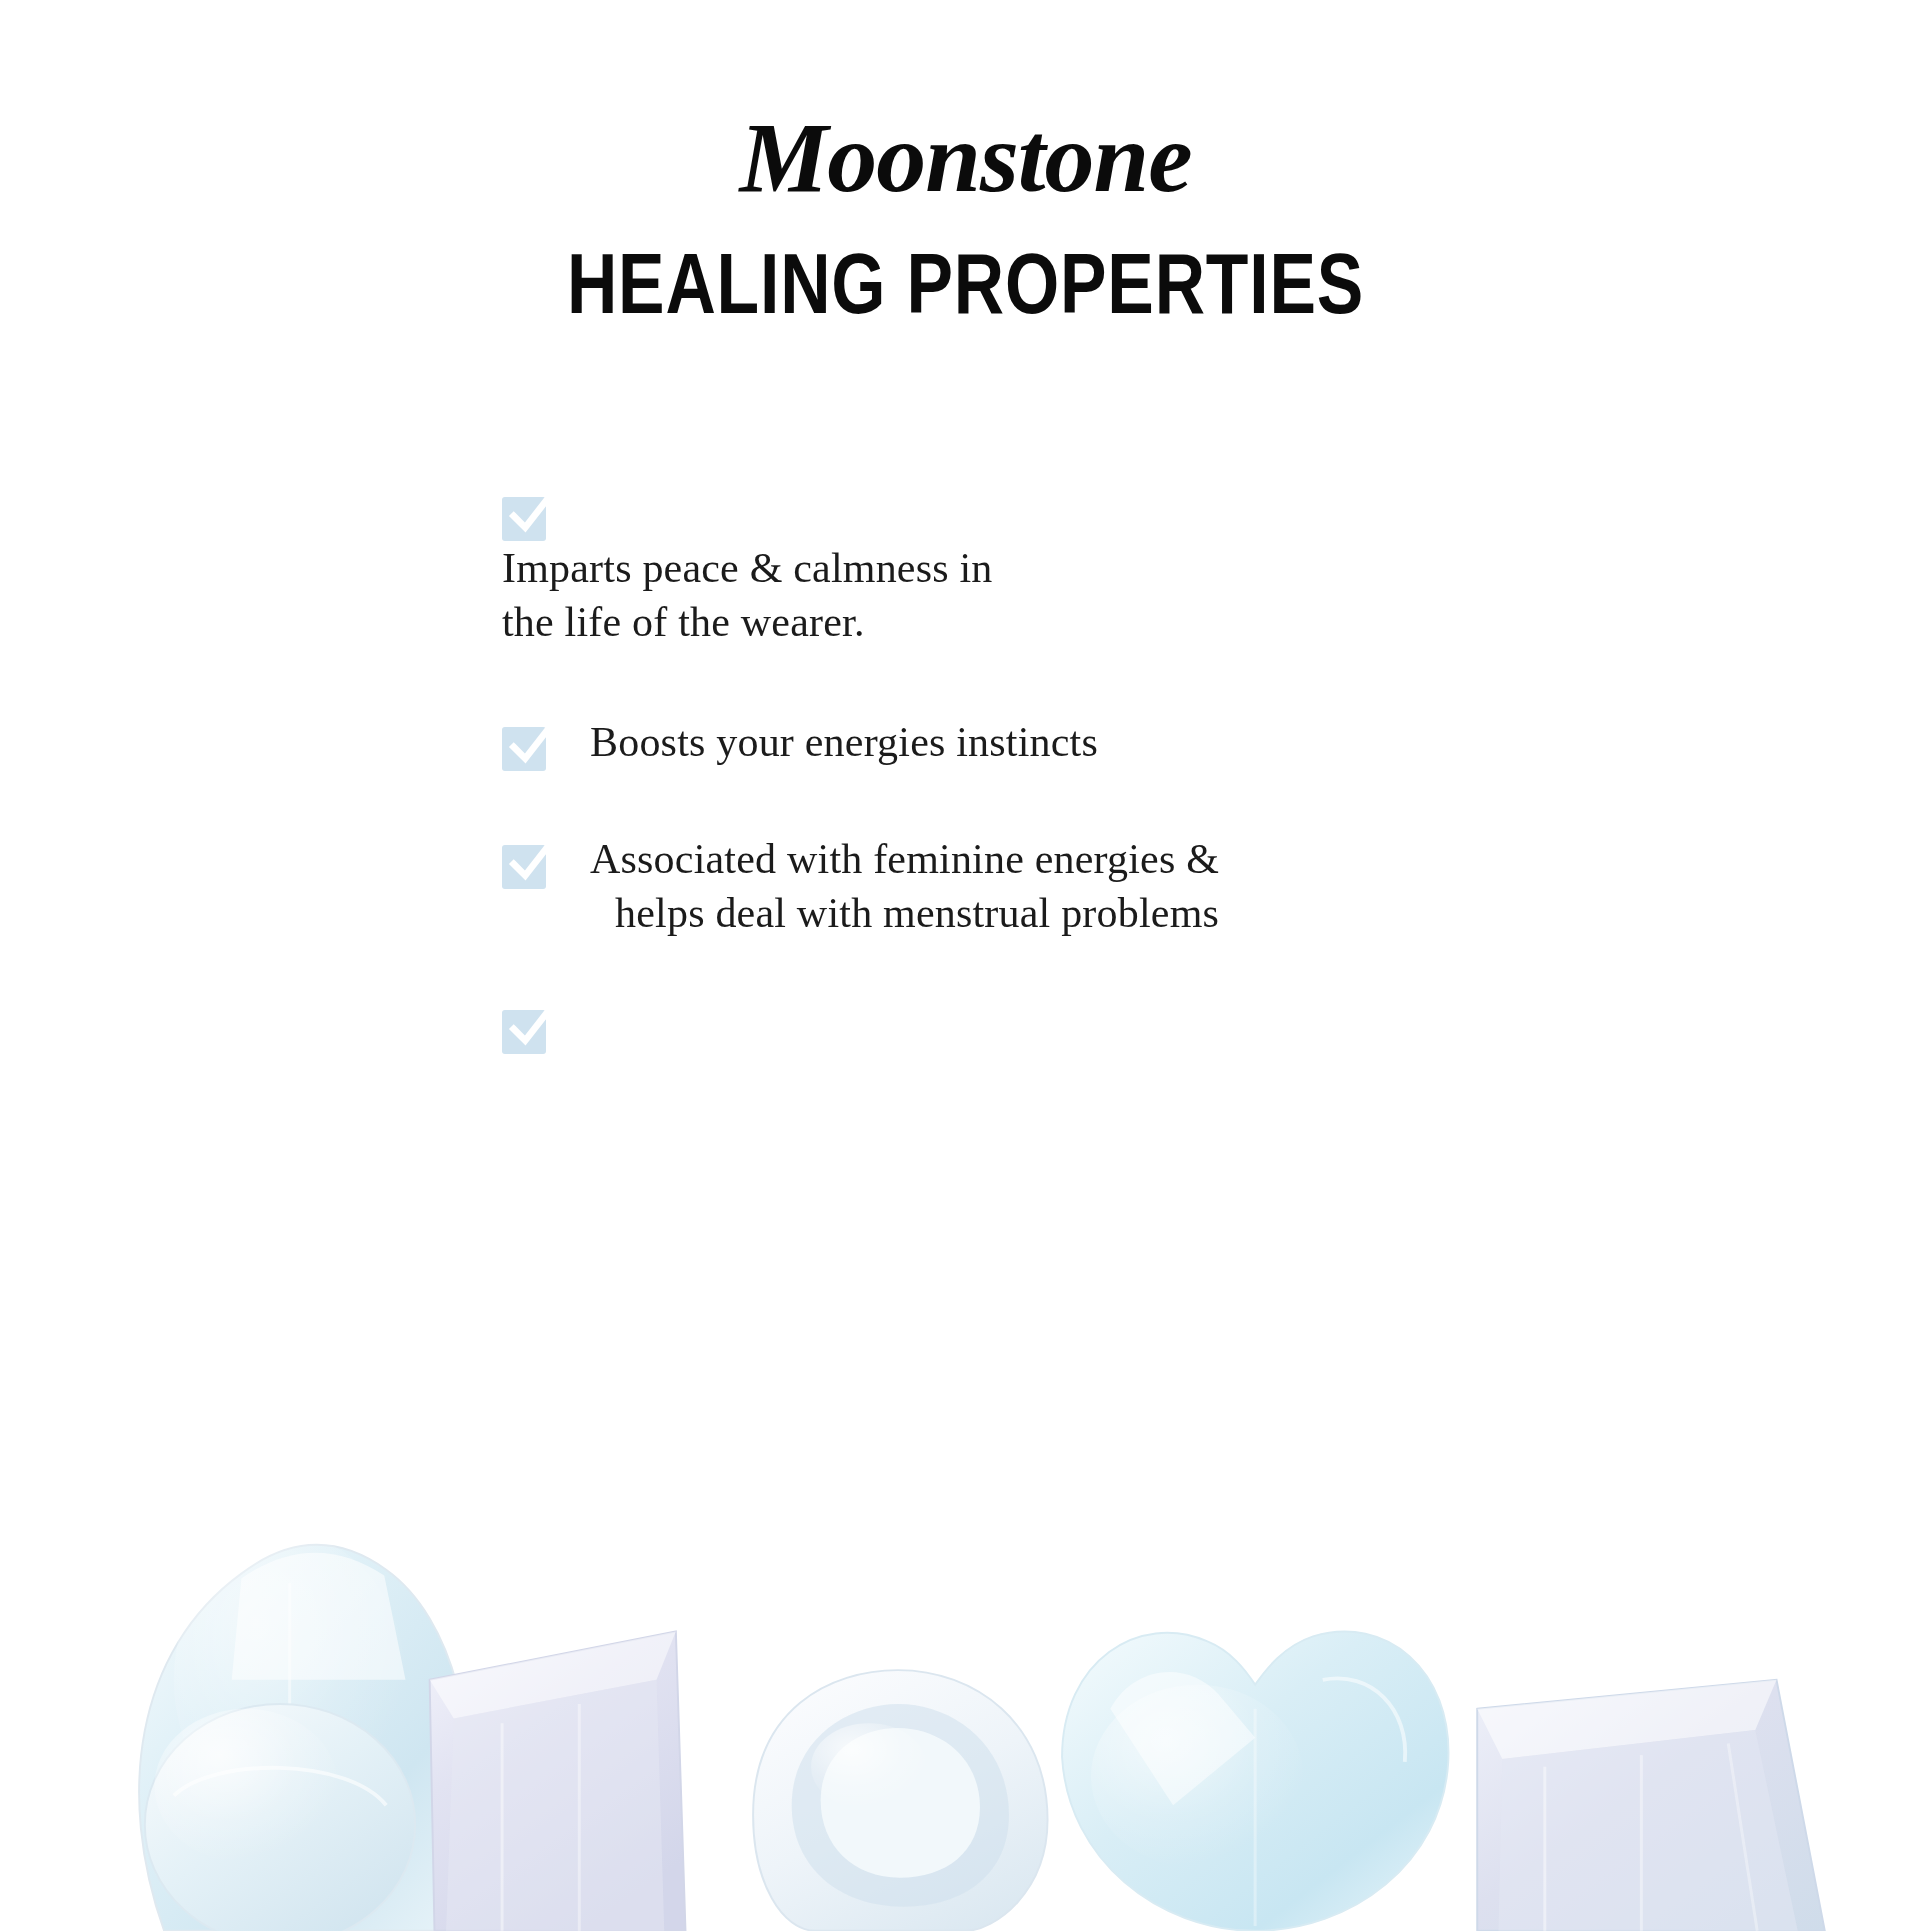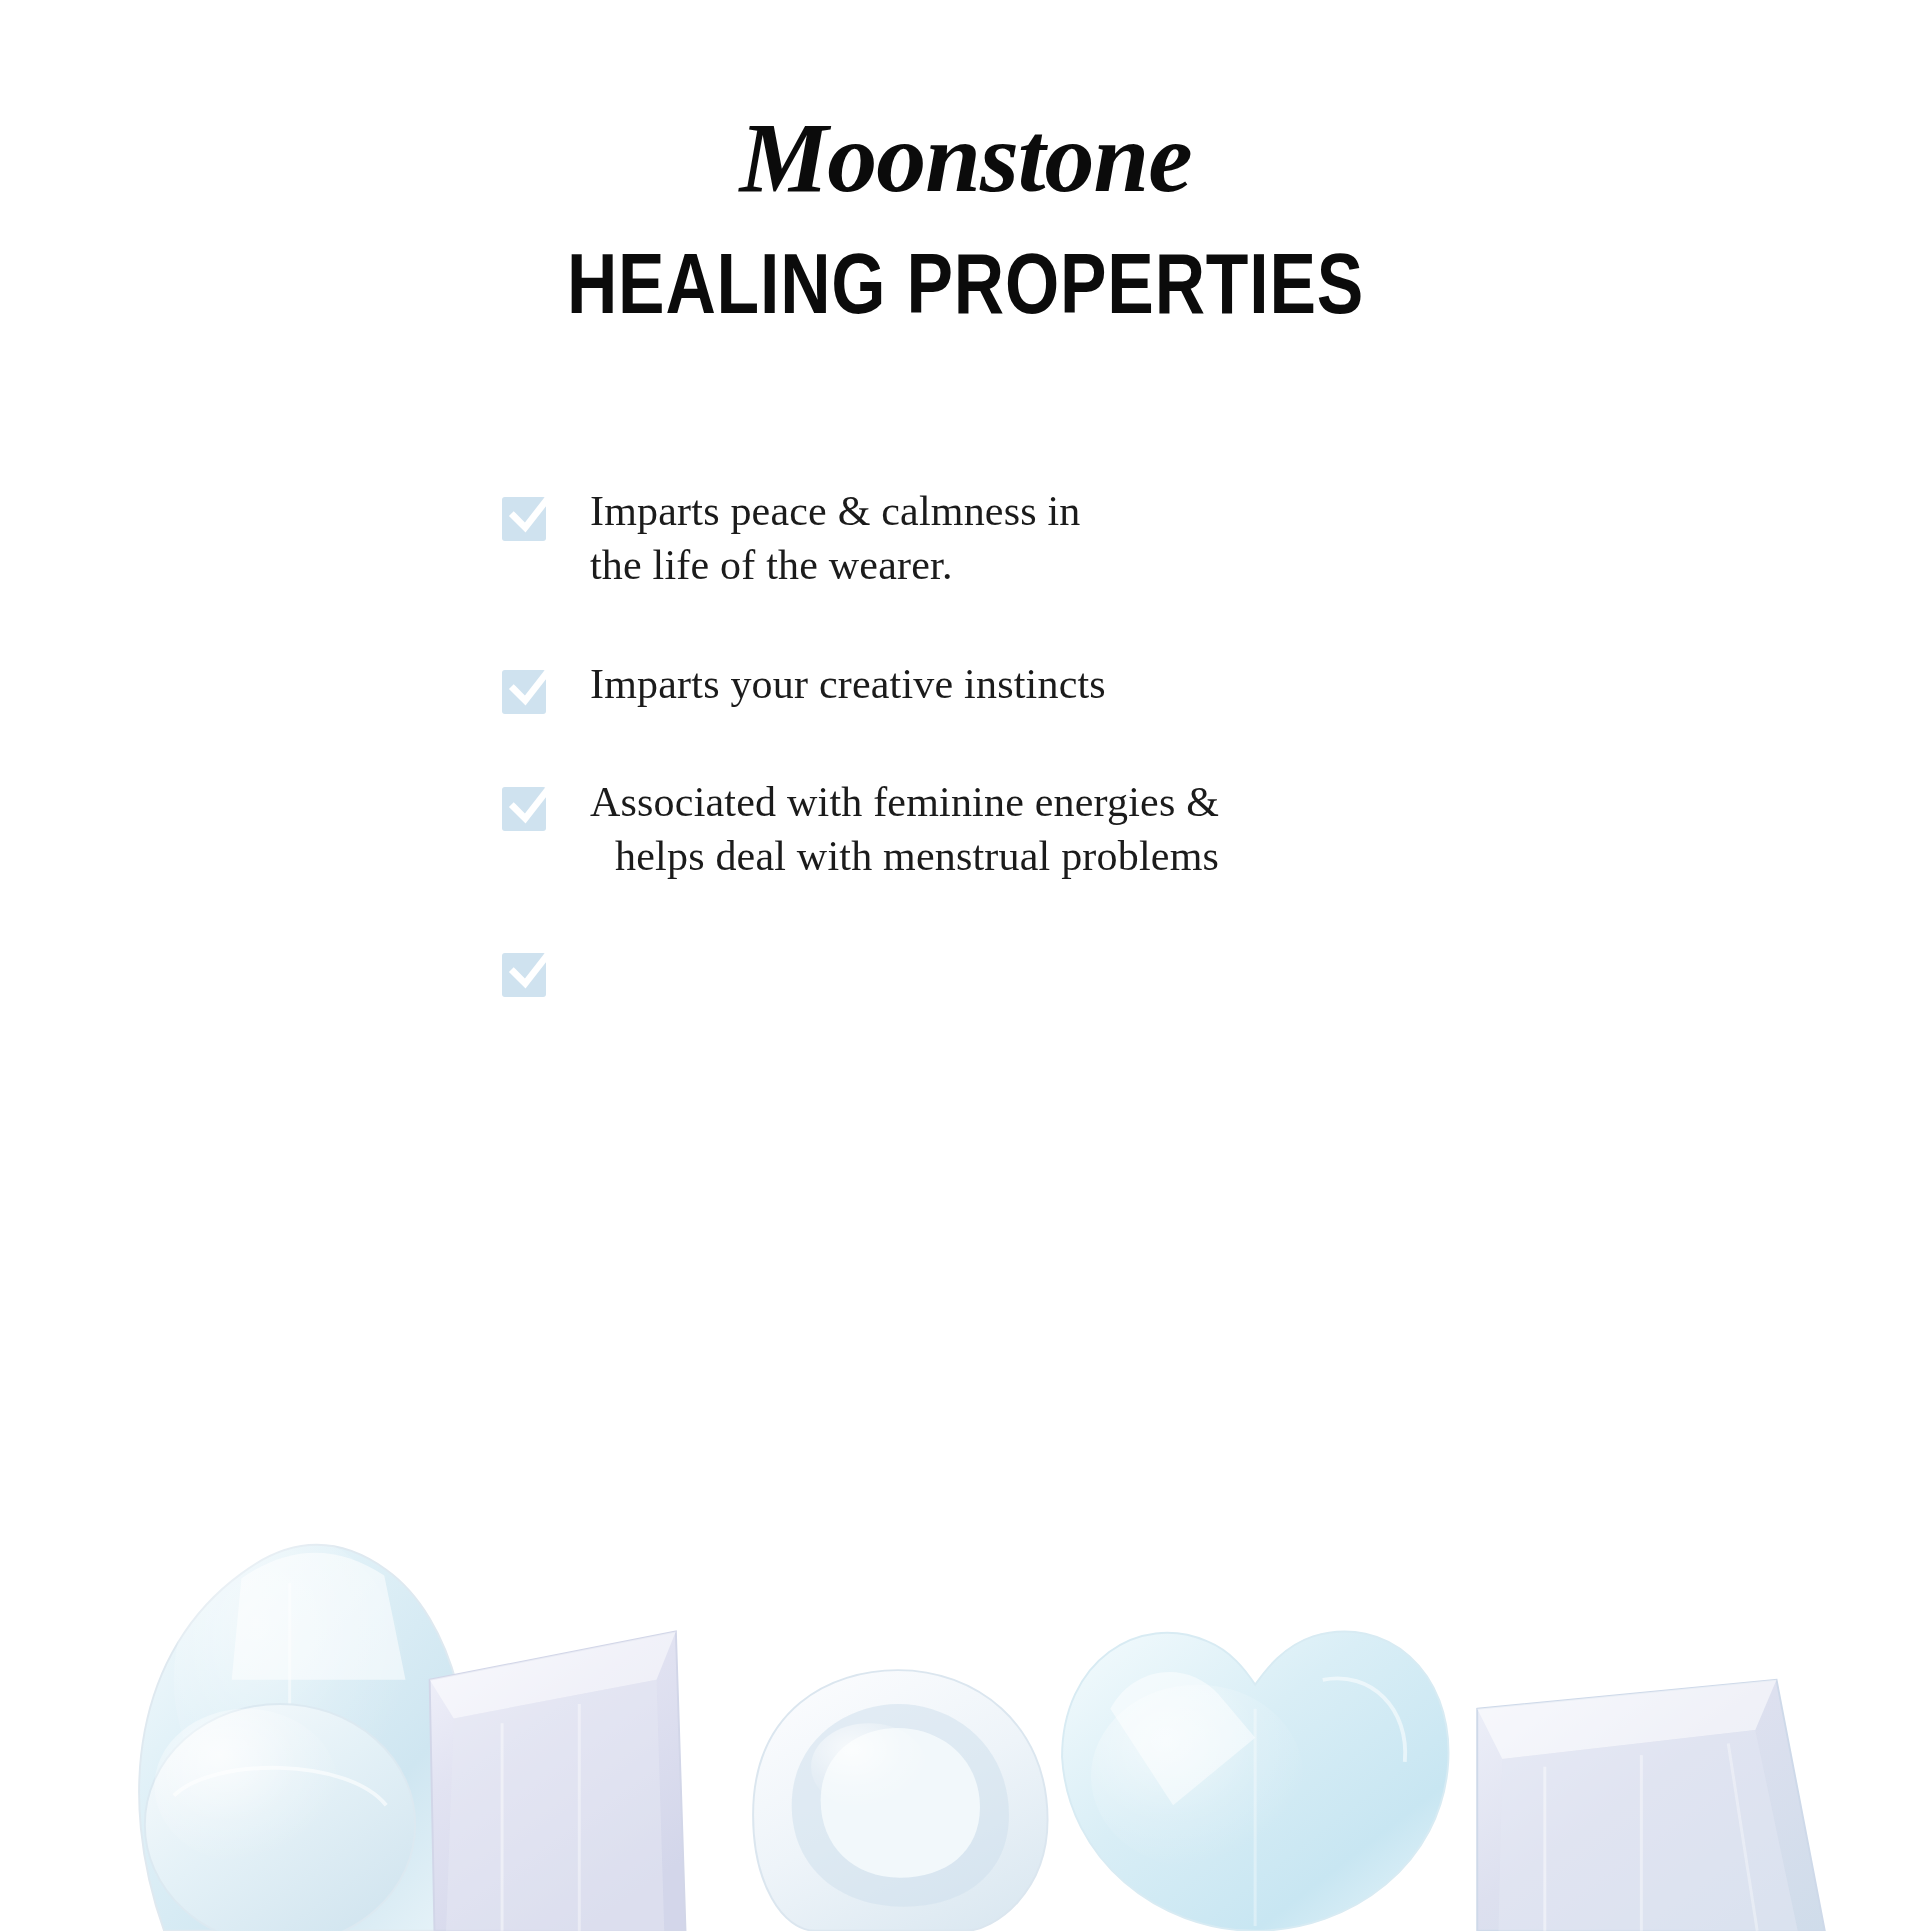--- a/index.html
+++ b/index.html
@@ -85,21 +85,21 @@
     font-family: "Liberation Serif", serif;
     font-size: 42px;
     line-height: 1.28;
     color: #1b1b1b;
     letter-spacing: 0.2px;
     white-space: pre-line;
     padding-top: 1.9px;
   }
 
   
-  .item.i0 { margin-bottom: 64px; }
+  .item.i0 { margin-bottom: 64px; flex-direction: column; }
   .item.i1 { margin-bottom: 60px; }
   .item.i2 { margin-bottom: 56px; text-align: right; }
   .item.i3 { margin-bottom: 54px; }
 
   
   .stones {
     position: absolute;
     left: 0;
     bottom: 0;
     width: 1931px;
@@ -127,21 +127,21 @@
       <span class="item-text">Imparts peace &amp; calmness in
 the life of the wearer.</span>
     </div>
 
     <div class="item i1">
       <span class="checkbox">
         <svg viewBox="0 0 52 52" aria-hidden="true">
           <path d="M8 26 L20 38 L48 2" fill="none" stroke="#ffffff" stroke-width="7" stroke-linecap="square"></path>
         </svg>
       </span>
-      <span class="item-text">Imparts your creative instincts</span>
+      <span class="item-text">Boosts your energies instincts</span>
     </div>
 
     <div class="item i2">
       <span class="checkbox">
         <svg viewBox="0 0 52 52" aria-hidden="true">
           <path d="M8 26 L20 38 L48 2" fill="none" stroke="#ffffff" stroke-width="7" stroke-linecap="square"></path>
         </svg>
       </span>
       <span class="item-text">Associated with feminine energies &amp;
 helps deal with menstrual problems</span>

